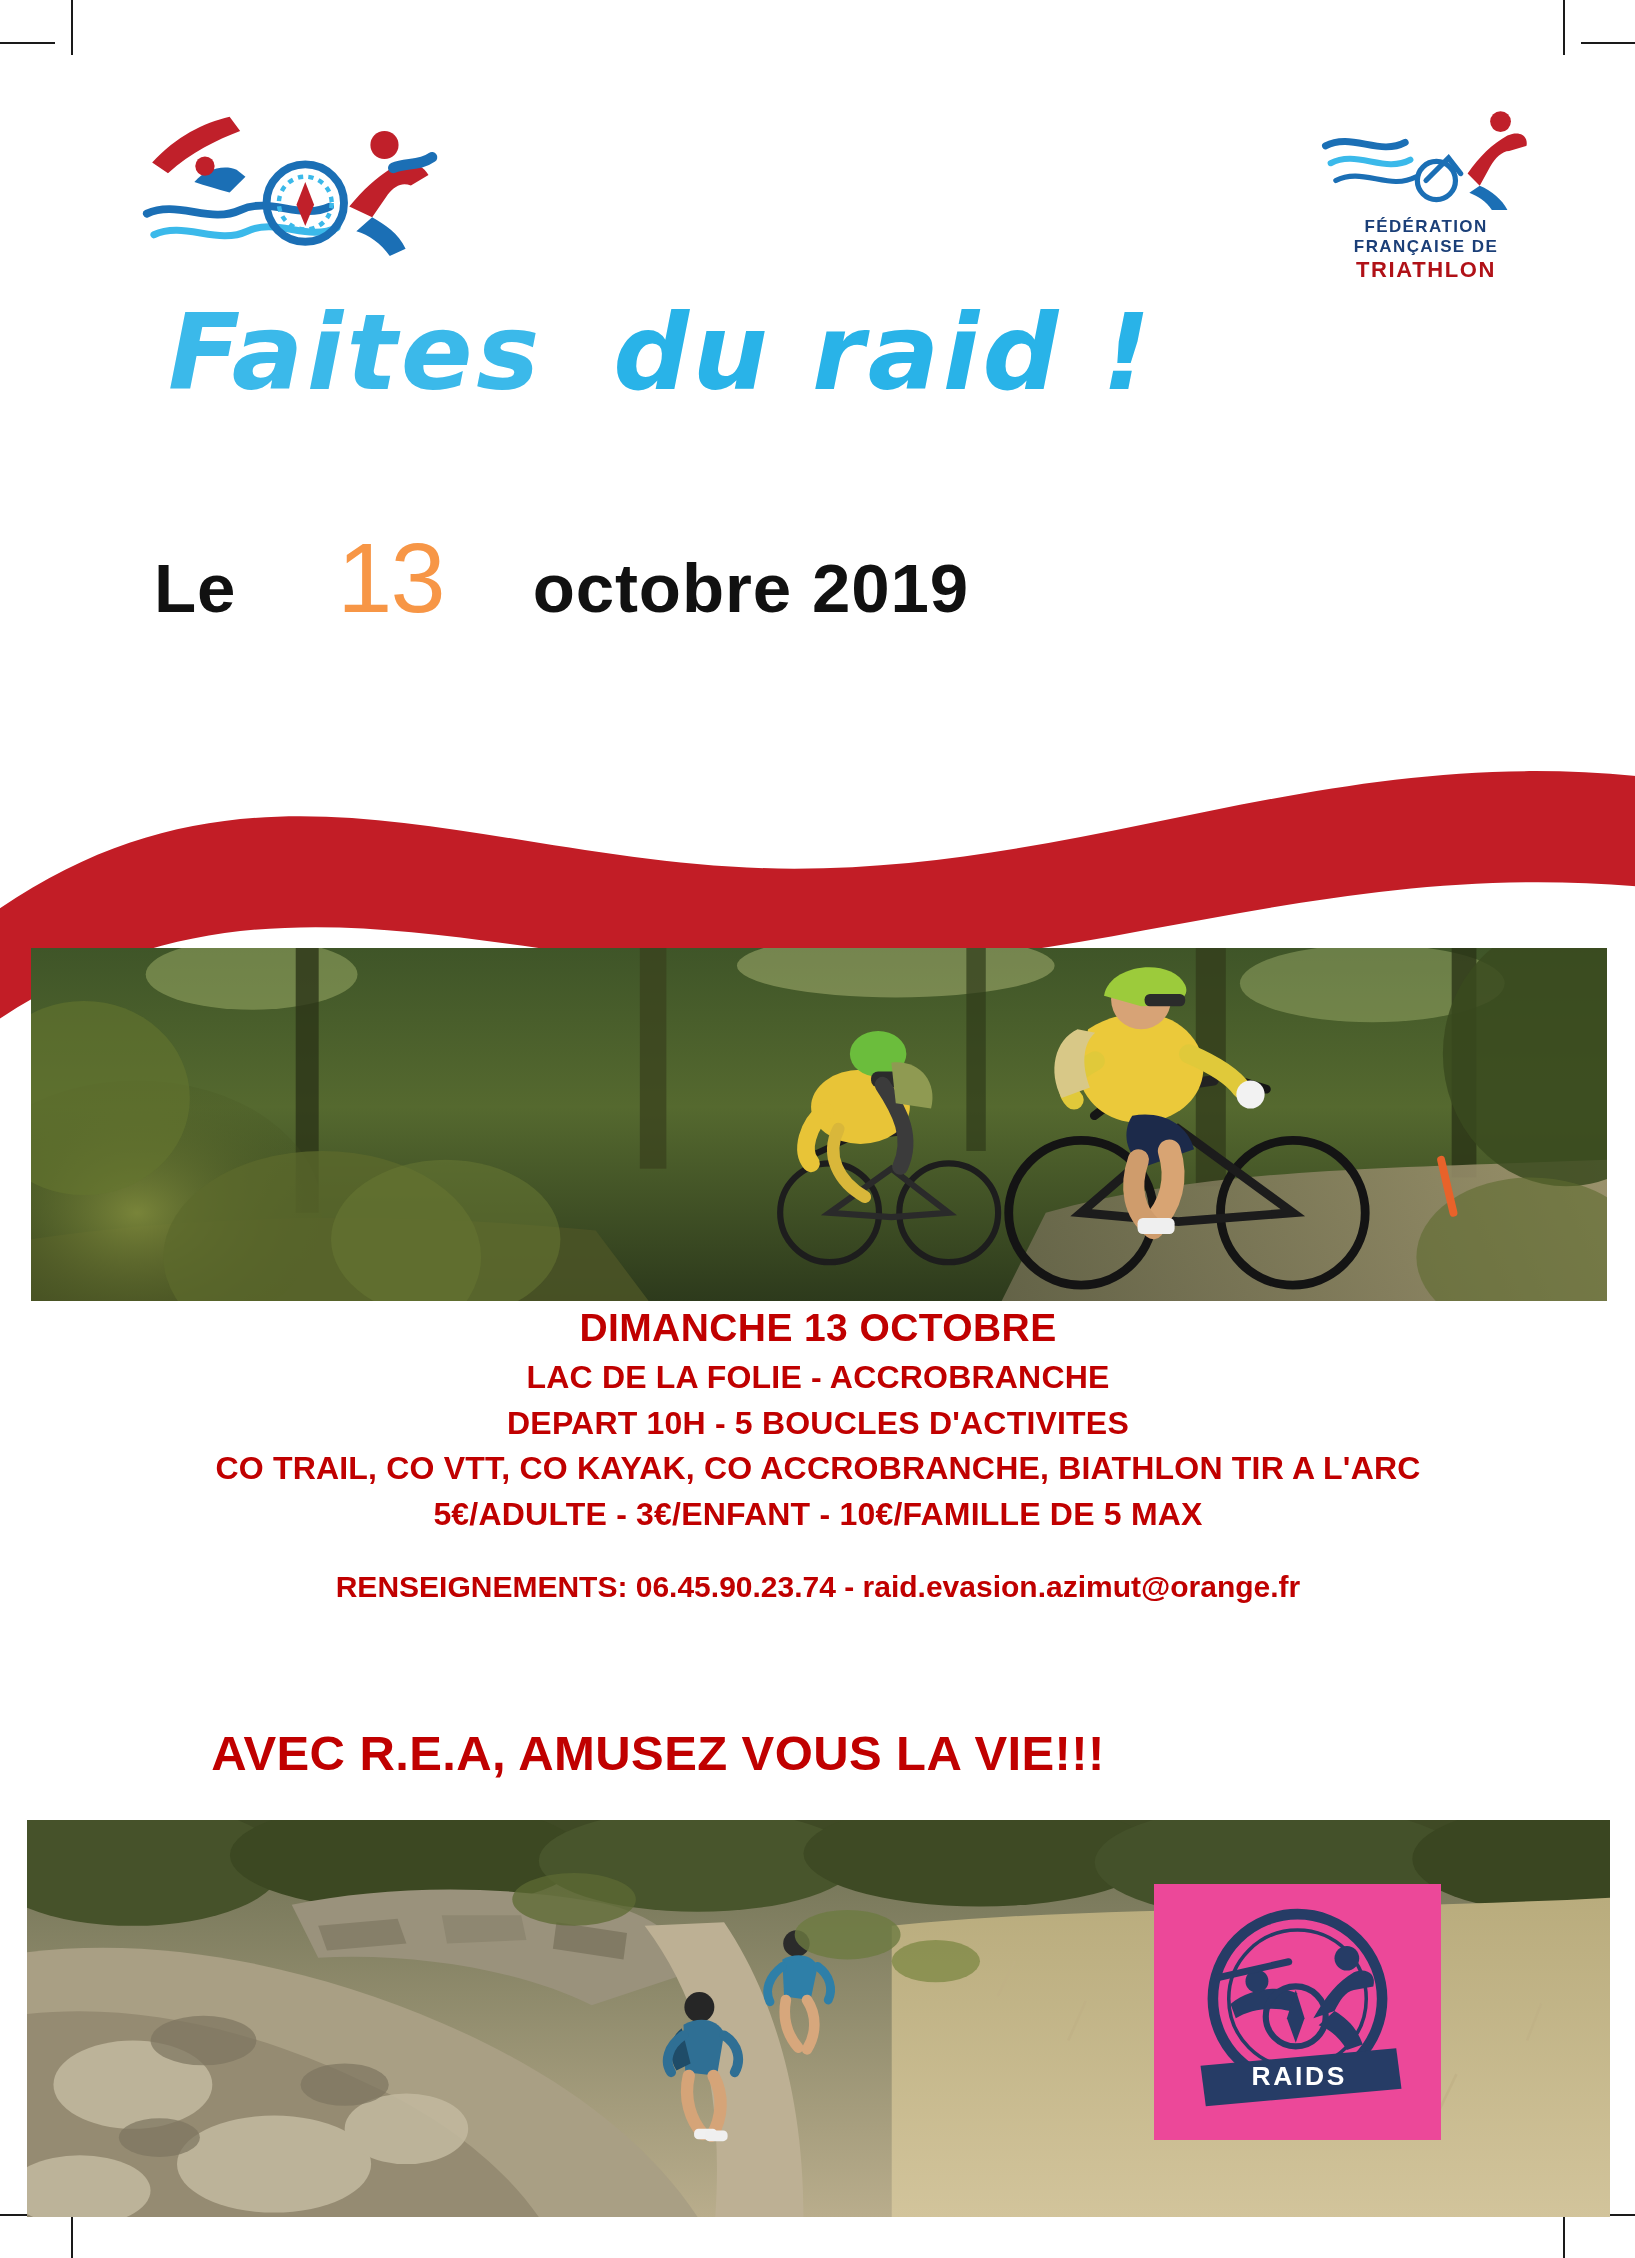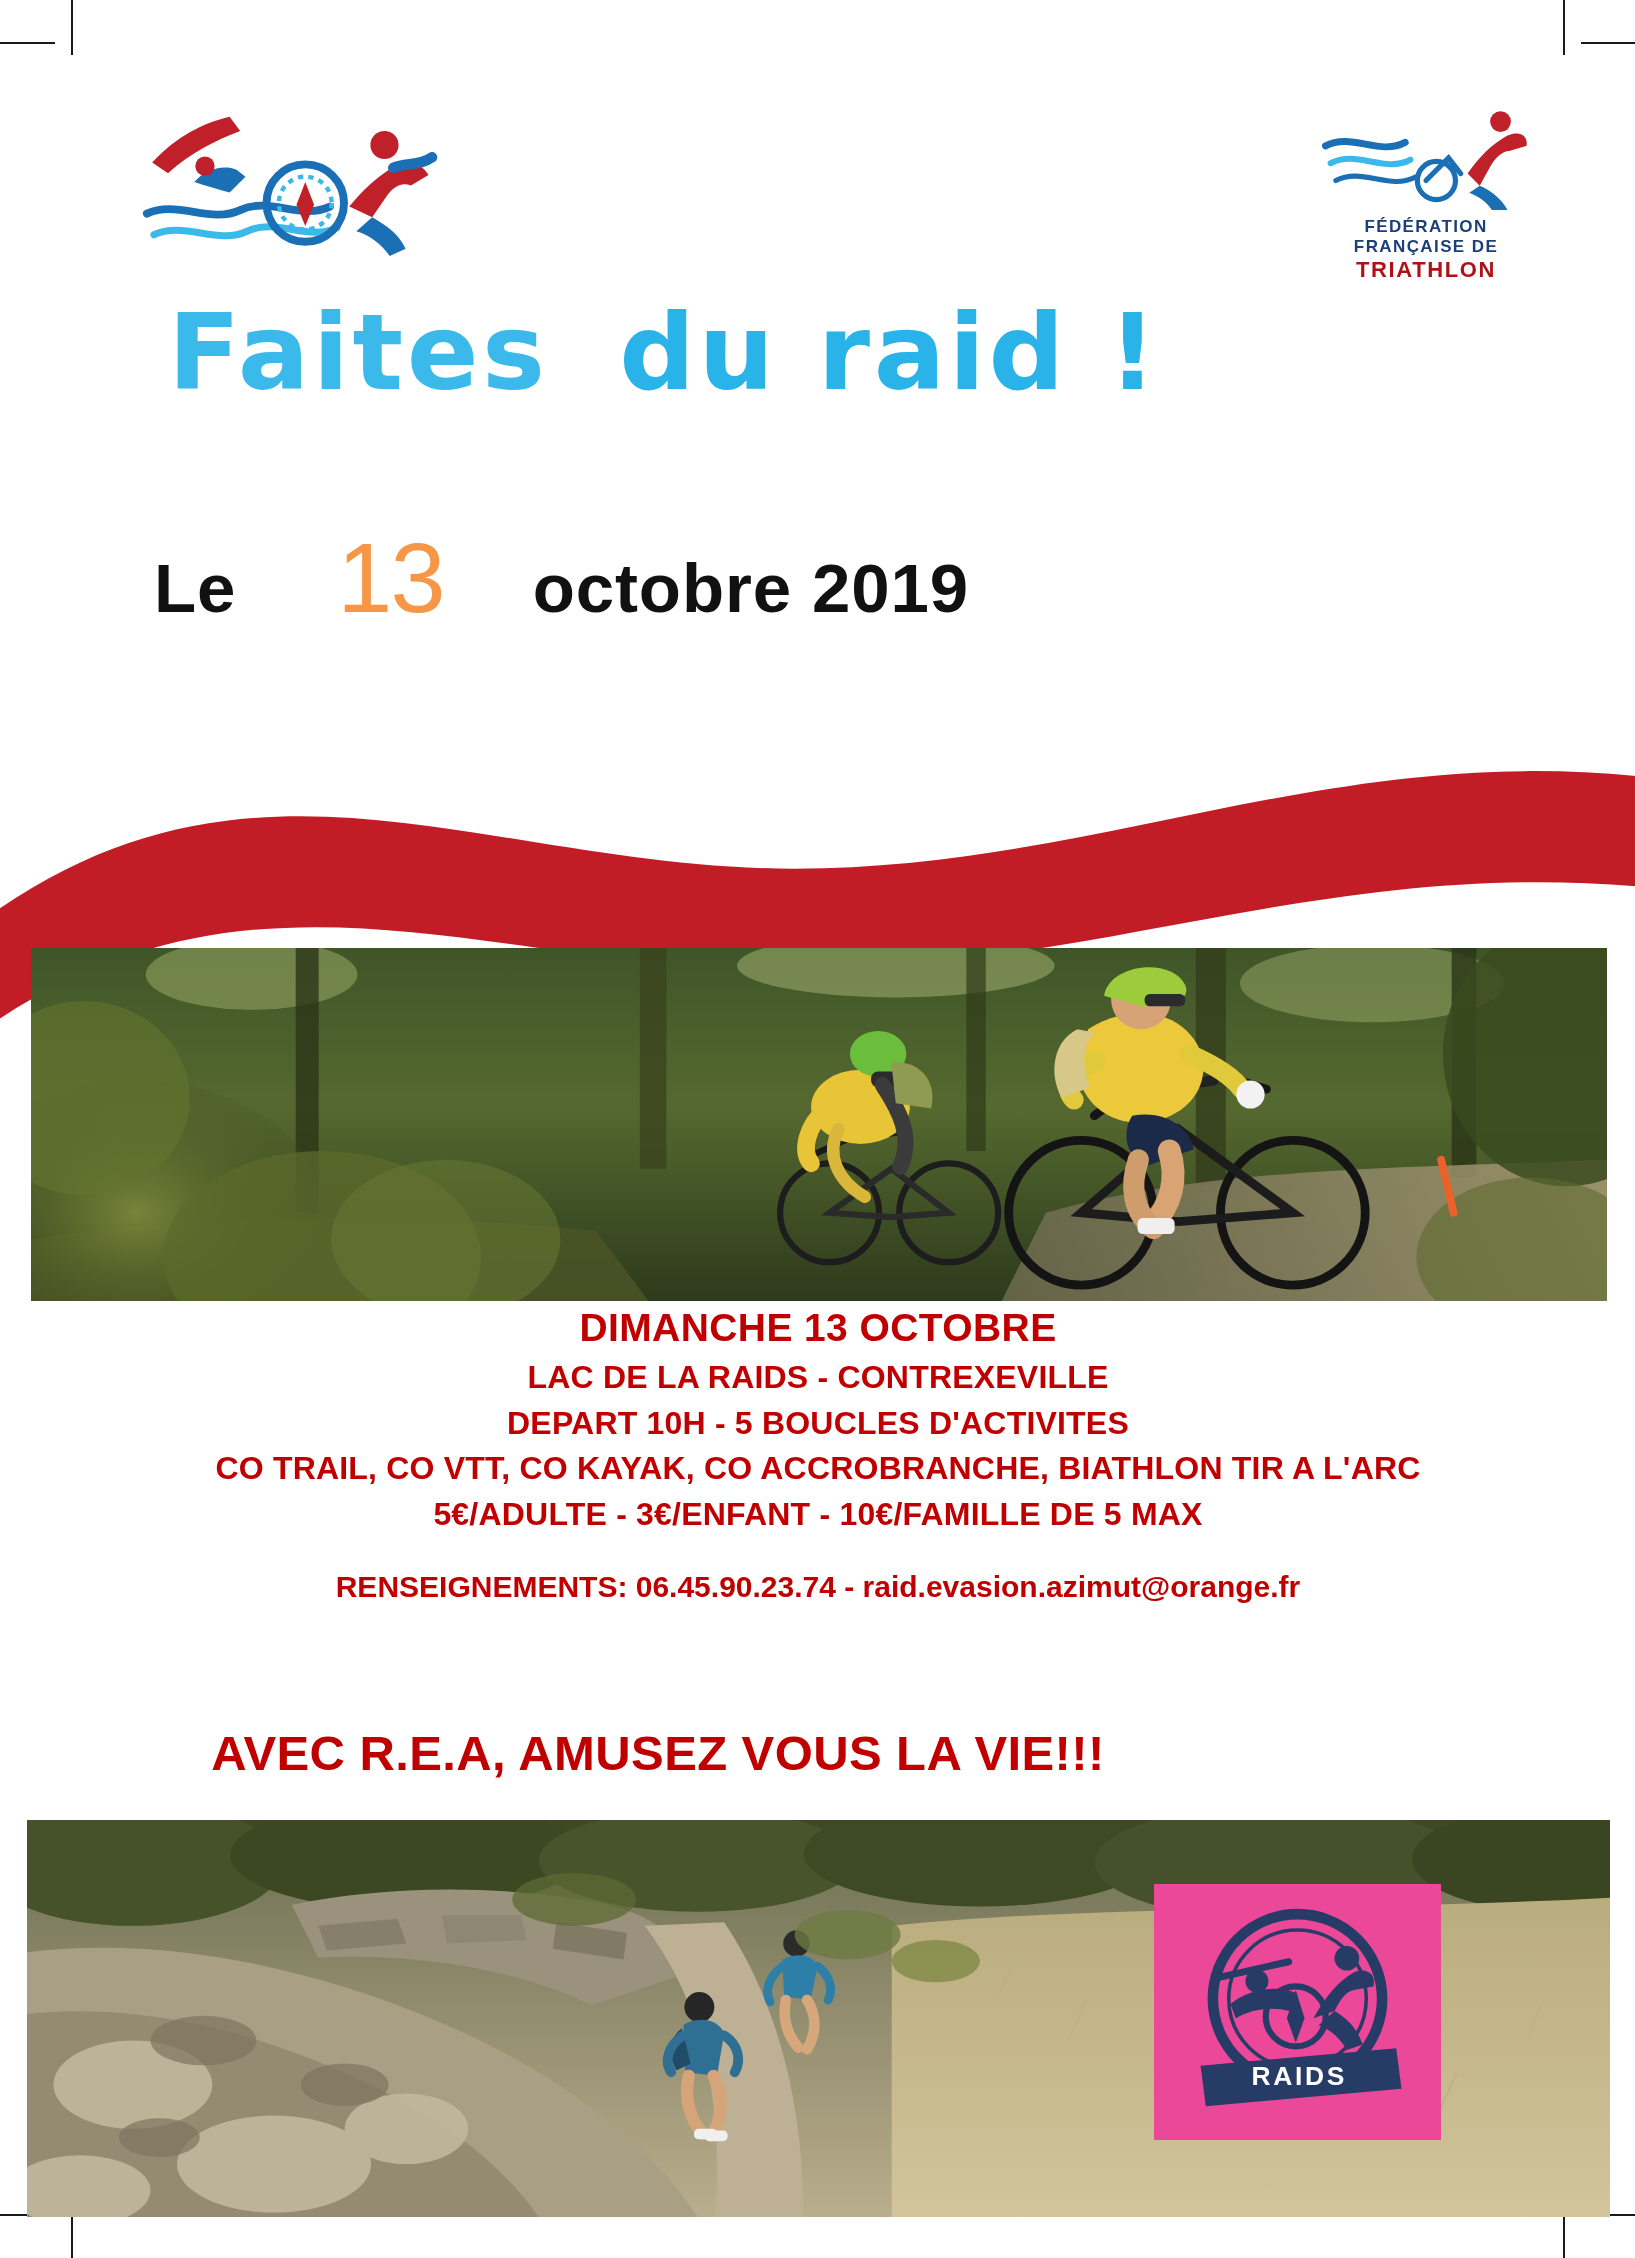--- a/index.html
+++ b/index.html
@@ -62,20 +62,21 @@
 
   
   .title-script {
     position: absolute;
     left: 168px;
     top: 291px;
     width: 1165px;
     height: 159px;
     font-family: "DejaVu Sans", sans-serif;
     font-size: 106px;
+    font-style: italic;
     font-weight: bold;
     color: #2ab4e8;
     white-space: nowrap;
     letter-spacing: 3.5px;
   }
   .title-script .w1 { color: #3bb9ea; }
   .title-script .w2 { color: #29b3e8; }
 
   .date-line {
     position: absolute;
@@ -354,21 +355,21 @@
 
       <ellipse cx="1740" cy="120" rx="140" ry="150" fill="#3a4a1e" opacity="0.85"></ellipse>
       <ellipse cx="1700" cy="350" rx="130" ry="90" fill="#5e6b2e" opacity="0.6"></ellipse>
 
       <path d="M1598 240 L 1612 300" stroke="#e8622a" stroke-width="9" stroke-linecap="round"></path>
     </svg>
   </div>
 
   <div class="info">
     <div class="l1">DIMANCHE 13 OCTOBRE</div>
-    <div class="l2">LAC DE LA RAIDS - CONTREXEVILLE</div>
+    <div class="l2">LAC DE LA FOLIE - ACCROBRANCHE</div>
     <div class="l3">DEPART 10H  - 5 BOUCLES D'ACTIVITES</div>
     <div class="l4">CO TRAIL, CO VTT, CO KAYAK, CO ACCROBRANCHE, BIATHLON TIR A L'ARC</div>
     <div class="l5">5€/ADULTE - 3€/ENFANT - 10€/FAMILLE DE 5 MAX</div>
     <div class="contact">RENSEIGNEMENTS: 06.45.90.23.74 - raid.evasion.azimut@orange.fr</div>
   </div>
 
   <div class="slogan">AVEC R.E.A, AMUSEZ VOUS LA VIE!!!</div>
 
   <div class="photo-bottom">
     <svg viewBox="0 0 1794 450" width="1583" height="397" preserveAspectRatio="none" aria-hidden="true">

